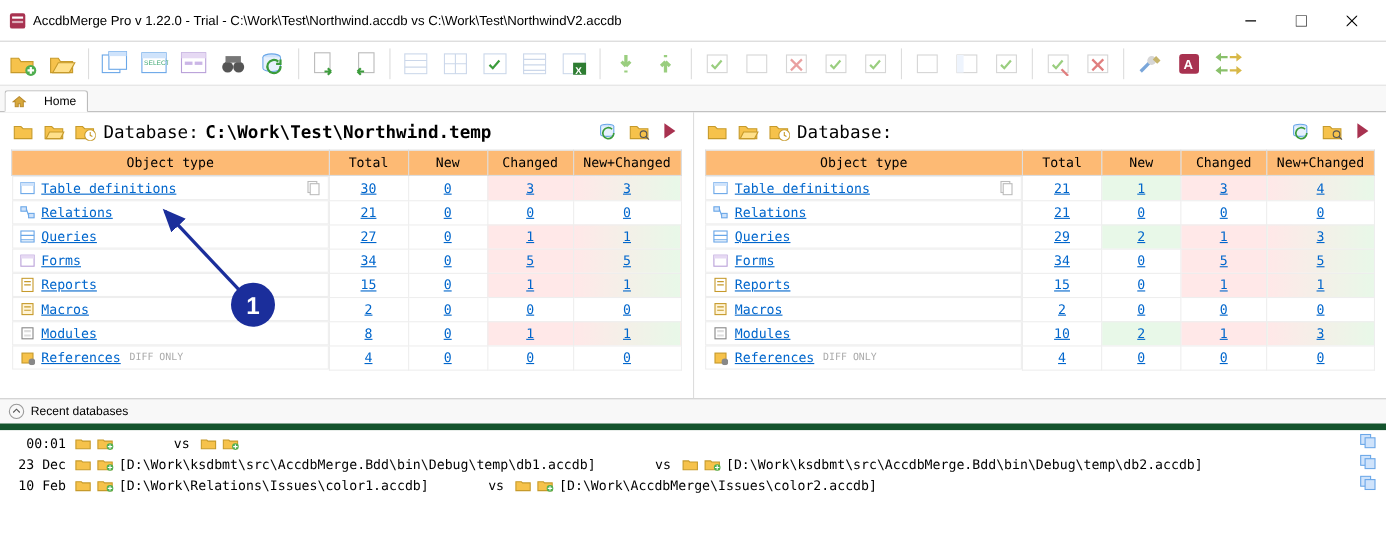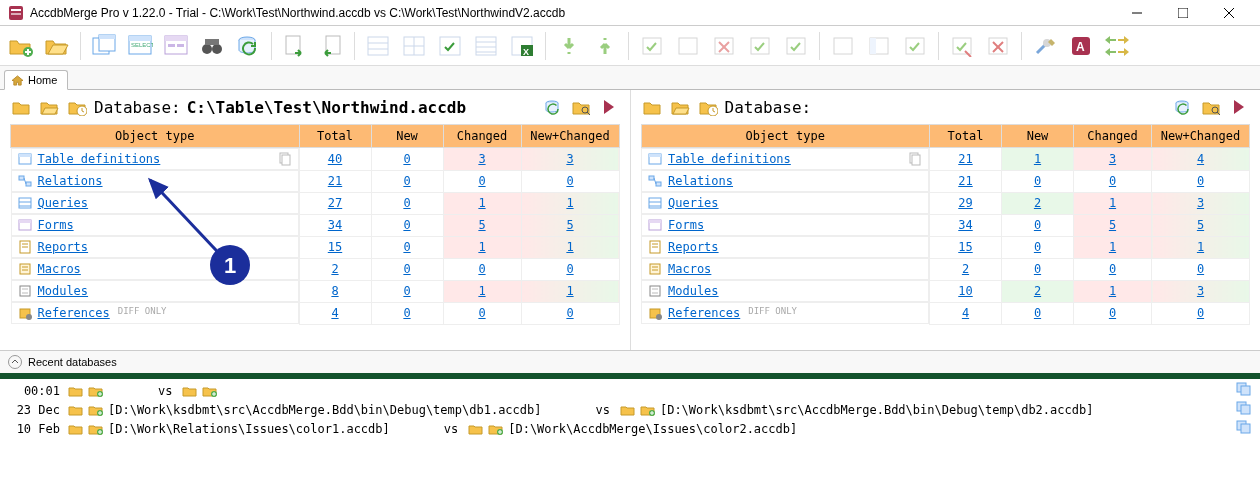--- a/index.html
+++ b/index.html
@@ -1,37 +1,37 @@
 <!DOCTYPE html>
 <html><head>
 <meta charset="utf-8">
 <style>
 * { box-sizing: border-box; margin: 0; padding: 0; }
 body { font-family: "Segoe UI", Tahoma, sans-serif; font-size: 12px; background: #fff; overflow: hidden; width: 1260px; height: 500px; }
-.titlebar { height: 26px; background: #fff; border-bottom: 1px solid #ccc; display: flex; align-items: center; padding: 0 8px; }
+.titlebar { height: 38px; background: #fff; border-bottom: 1px solid #ccc; display: flex; align-items: center; padding: 0 8px; }
 .titlebar .appicon { width: 16px; height: 16px; margin-right: 6px; }
 .titlebar .title { flex: 1; font-size: 12px; color: #000; }
 .titlebar .wincontrols { display: flex; gap: 0; }
 .titlebar .winbtn { width: 46px; height: 30px; display:flex; align-items:center; justify-content:center; cursor:default;}
 .toolbar { height: 40px; background: #fff; border-bottom: 1px solid #ddd; display: flex; align-items: center; padding: 3px 6px; gap: 6px; }
 .tbicon { width: 30px; height: 30px; display:flex; align-items:center; justify-content:center; position:relative; }
 .tbsep { width:1px; height:28px; background:#ddd; margin:0 2px;}
 .tabrow { height: 24px; display:flex; align-items:flex-end; padding-left:4px; border-bottom:1px solid #bbb; background:#f8f8f8;}
-.tab { border:1px solid #bbb; border-bottom:1px solid #fff; background:#fff; padding:3px 10px 3px 6px; font-size:11px; display:flex; align-items:center; gap:4px; margin-bottom:-1px; border-radius:3px 3px 0 0;}
+.tab { border:1px solid #bbb; border-bottom:1px solid #fff; background:#fff; padding:3px 10px 3px 6px; font-size:11px; display:flex; align-items:center; gap:16px; margin-bottom:-1px; border-radius:3px 3px 0 0;}
 .tab .home-icon{ width:13px; height:11px; }
 .panes { display:flex; height: 260px; }
 .pane { flex:1; padding: 6px 10px 2px 10px; position:relative;}
 .pane.left { border-right: 1px solid #ddd; }
 .panehdr { display:flex; align-items:center; gap:6px; margin-bottom:6px; font-family: Consolas, monospace; font-size:16px;}
 .panehdr .spacer{flex:1;}
 .smicon{ width:22px; height:22px; display:flex; align-items:center; justify-content:center;}
 table.grid { width:100%; border-collapse: collapse; font-family: Consolas, monospace; font-size:12px; }
 table.grid th { border:1px solid #ddd; padding:4px 6px; font-weight:normal; background:#fdba74; text-align:center;}
 table.grid td { border:1px solid #eee; padding:3px 6px; text-align:center; }
-table.grid td.obj { text-align:left; display:flex; gap:6px;}
+table.grid td.obj { text-align:left; display:flex; align-items:center; gap:6px;}
 table.grid a { color: #0066cc; text-decoration: underline; }
 .rowicon { width:14px; height:14px; flex-shrink:0;}
 .copyicon{ width:14px;height:14px; margin-left:auto;}
 td.chg-red { background: #ffe8e8; }
 td.new-grn { background: #e8f8e8; }
 .diffonly { font-size:9px; color:#aaa; vertical-align:super; margin-left:2px;}
 .callout { position:absolute; left:190px; top:120px; pointer-events:none; z-index:10;}
 .callout svg { overflow:visible;}
 .recentbar { border-top:1px solid #ccc; background:#f8f8f8; padding:4px 8px; font-size:11px; display:flex; align-items:center; gap:6px;}
 .recentbar .chev{width:14px;height:14px; border:1px solid #999; border-radius:50%; display:flex;align-items:center;justify-content:center;}
@@ -299,21 +299,21 @@
           </svg>
         </div>
       <div class="smicon">
           <svg width="20" height="18">
             <path d="M2 5h6l2 2h8v9H2z" fill="#F6C24B" stroke="#C69A2B"></path>
             <circle cx="15" cy="13" r="5" fill="#fff" stroke="#C69A2B"></circle>
             <path d="M15 10v3l2 1" stroke="#C69A2B" fill="none"></path>
           </svg>
         </div>
       <span>Database:</span>
-      <b>C:\Table\Test\Northwind.accdb</b>
+      <b>C:\Work\Test\Northwind.temp</b>
       <div class="spacer"></div>
       <div class="smicon">
           <svg width="20" height="18">
             <ellipse cx="9" cy="5" rx="6" ry="2" fill="#cfe3fb" stroke="#6aa7e8"></ellipse>
             <path d="M3 5v7c0 1.2 2.7 2 6 2s6-.8 6-2V5" fill="#e7f1fd" stroke="#6aa7e8"></path>
             <path d="M15 11a5 5 0 1 1-1.5-3.5" fill="none" stroke="#3b9c3b" stroke-width="1.5"></path>
           </svg>
         </div>
       <div class="smicon">
           <svg width="20" height="18">
@@ -344,21 +344,21 @@
               <svg class="rowicon" viewBox="0 0 14 14">
                 <rect x="1" y="2" width="12" height="10" fill="#fff" stroke="#6aa7e8"></rect>
                 <rect x="1" y="2" width="12" height="3" fill="#cfe3fb"></rect>
               </svg>
               <a class="link">Table definitions</a>
               <svg class="copyicon" viewBox="0 0 14 14">
                 <rect x="2" y="1" width="8" height="10" fill="#fff" stroke="#bbb"></rect>
                 <rect x="4" y="3" width="8" height="10" fill="#fff" stroke="#bbb"></rect>
               </svg>
             </td>
-            <td><a class="link">40</a></td>
+            <td><a class="link">30</a></td>
             <td><a class="link">0</a></td>
             <td class="chg-red"><a class="link">3</a></td>
             <td style="background: linear-gradient(90deg, rgb(255, 232, 232), rgb(232, 248, 232));"><a class="link">3</a></td>
           </tr>
           <tr>
             <td class="obj">
               <svg class="rowicon" viewBox="0 0 14 14">
                 <rect x="1" y="2" width="5" height="4" fill="#cfe3fb" stroke="#6aa7e8"></rect>
                 <rect x="8" y="8" width="5" height="4" fill="#cfe3fb" stroke="#6aa7e8"></rect>
                 <line x1="6" y1="4" x2="8" y2="10" stroke="#6aa7e8"></line>

